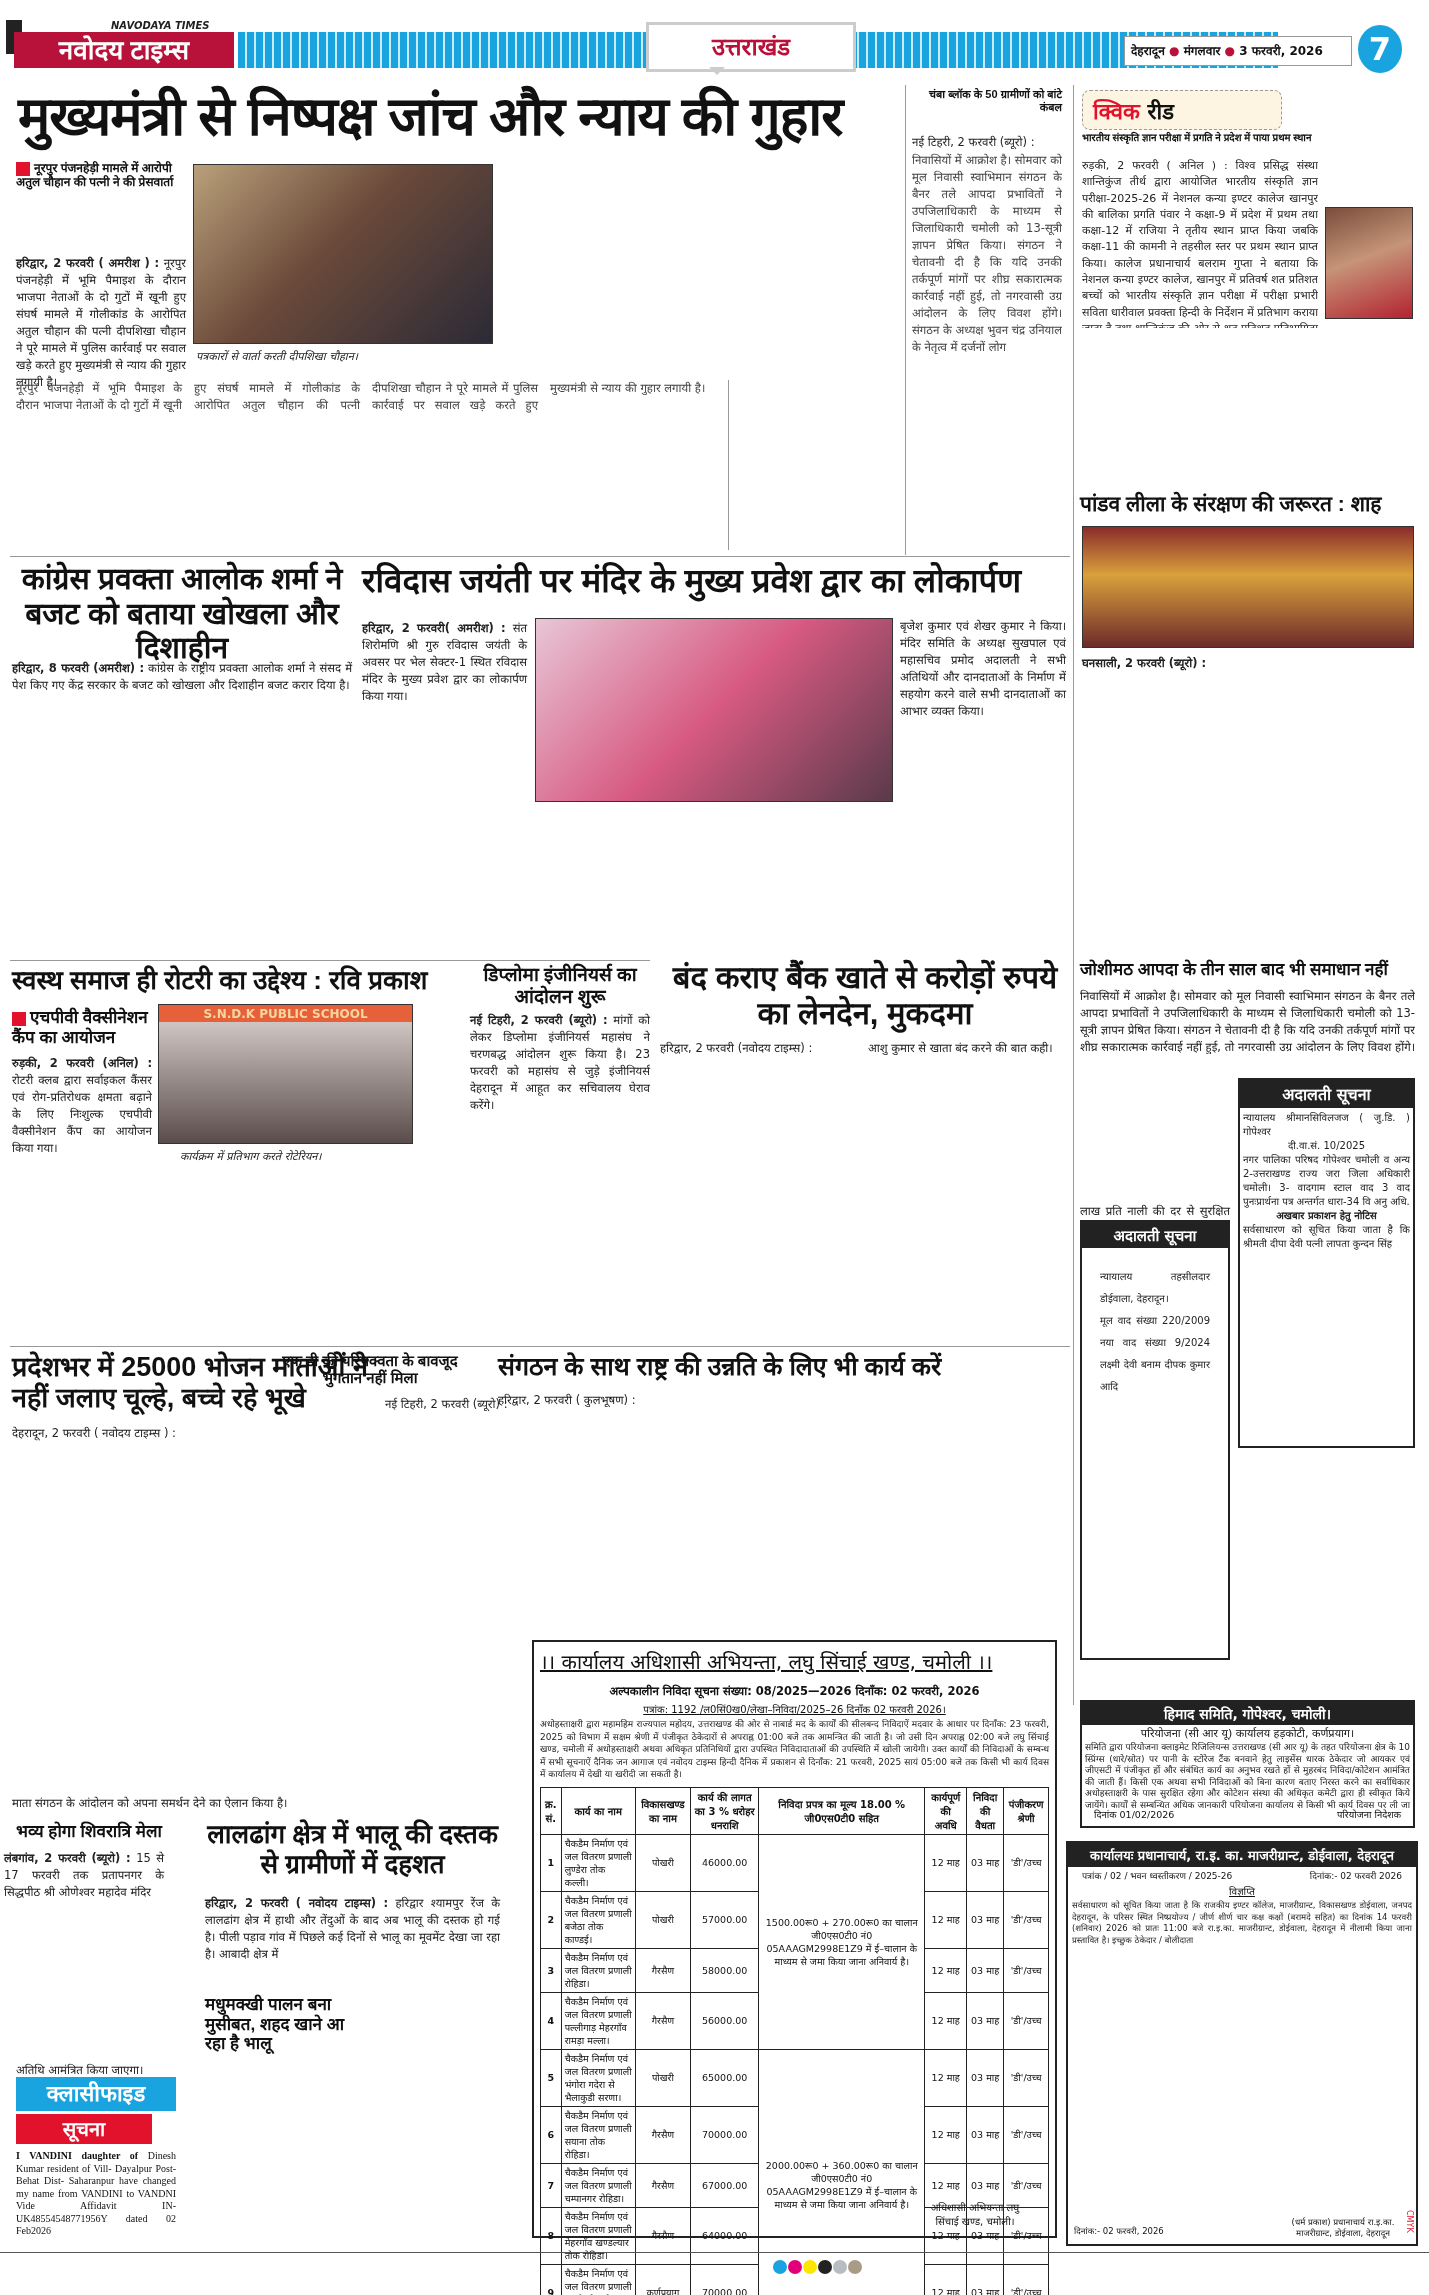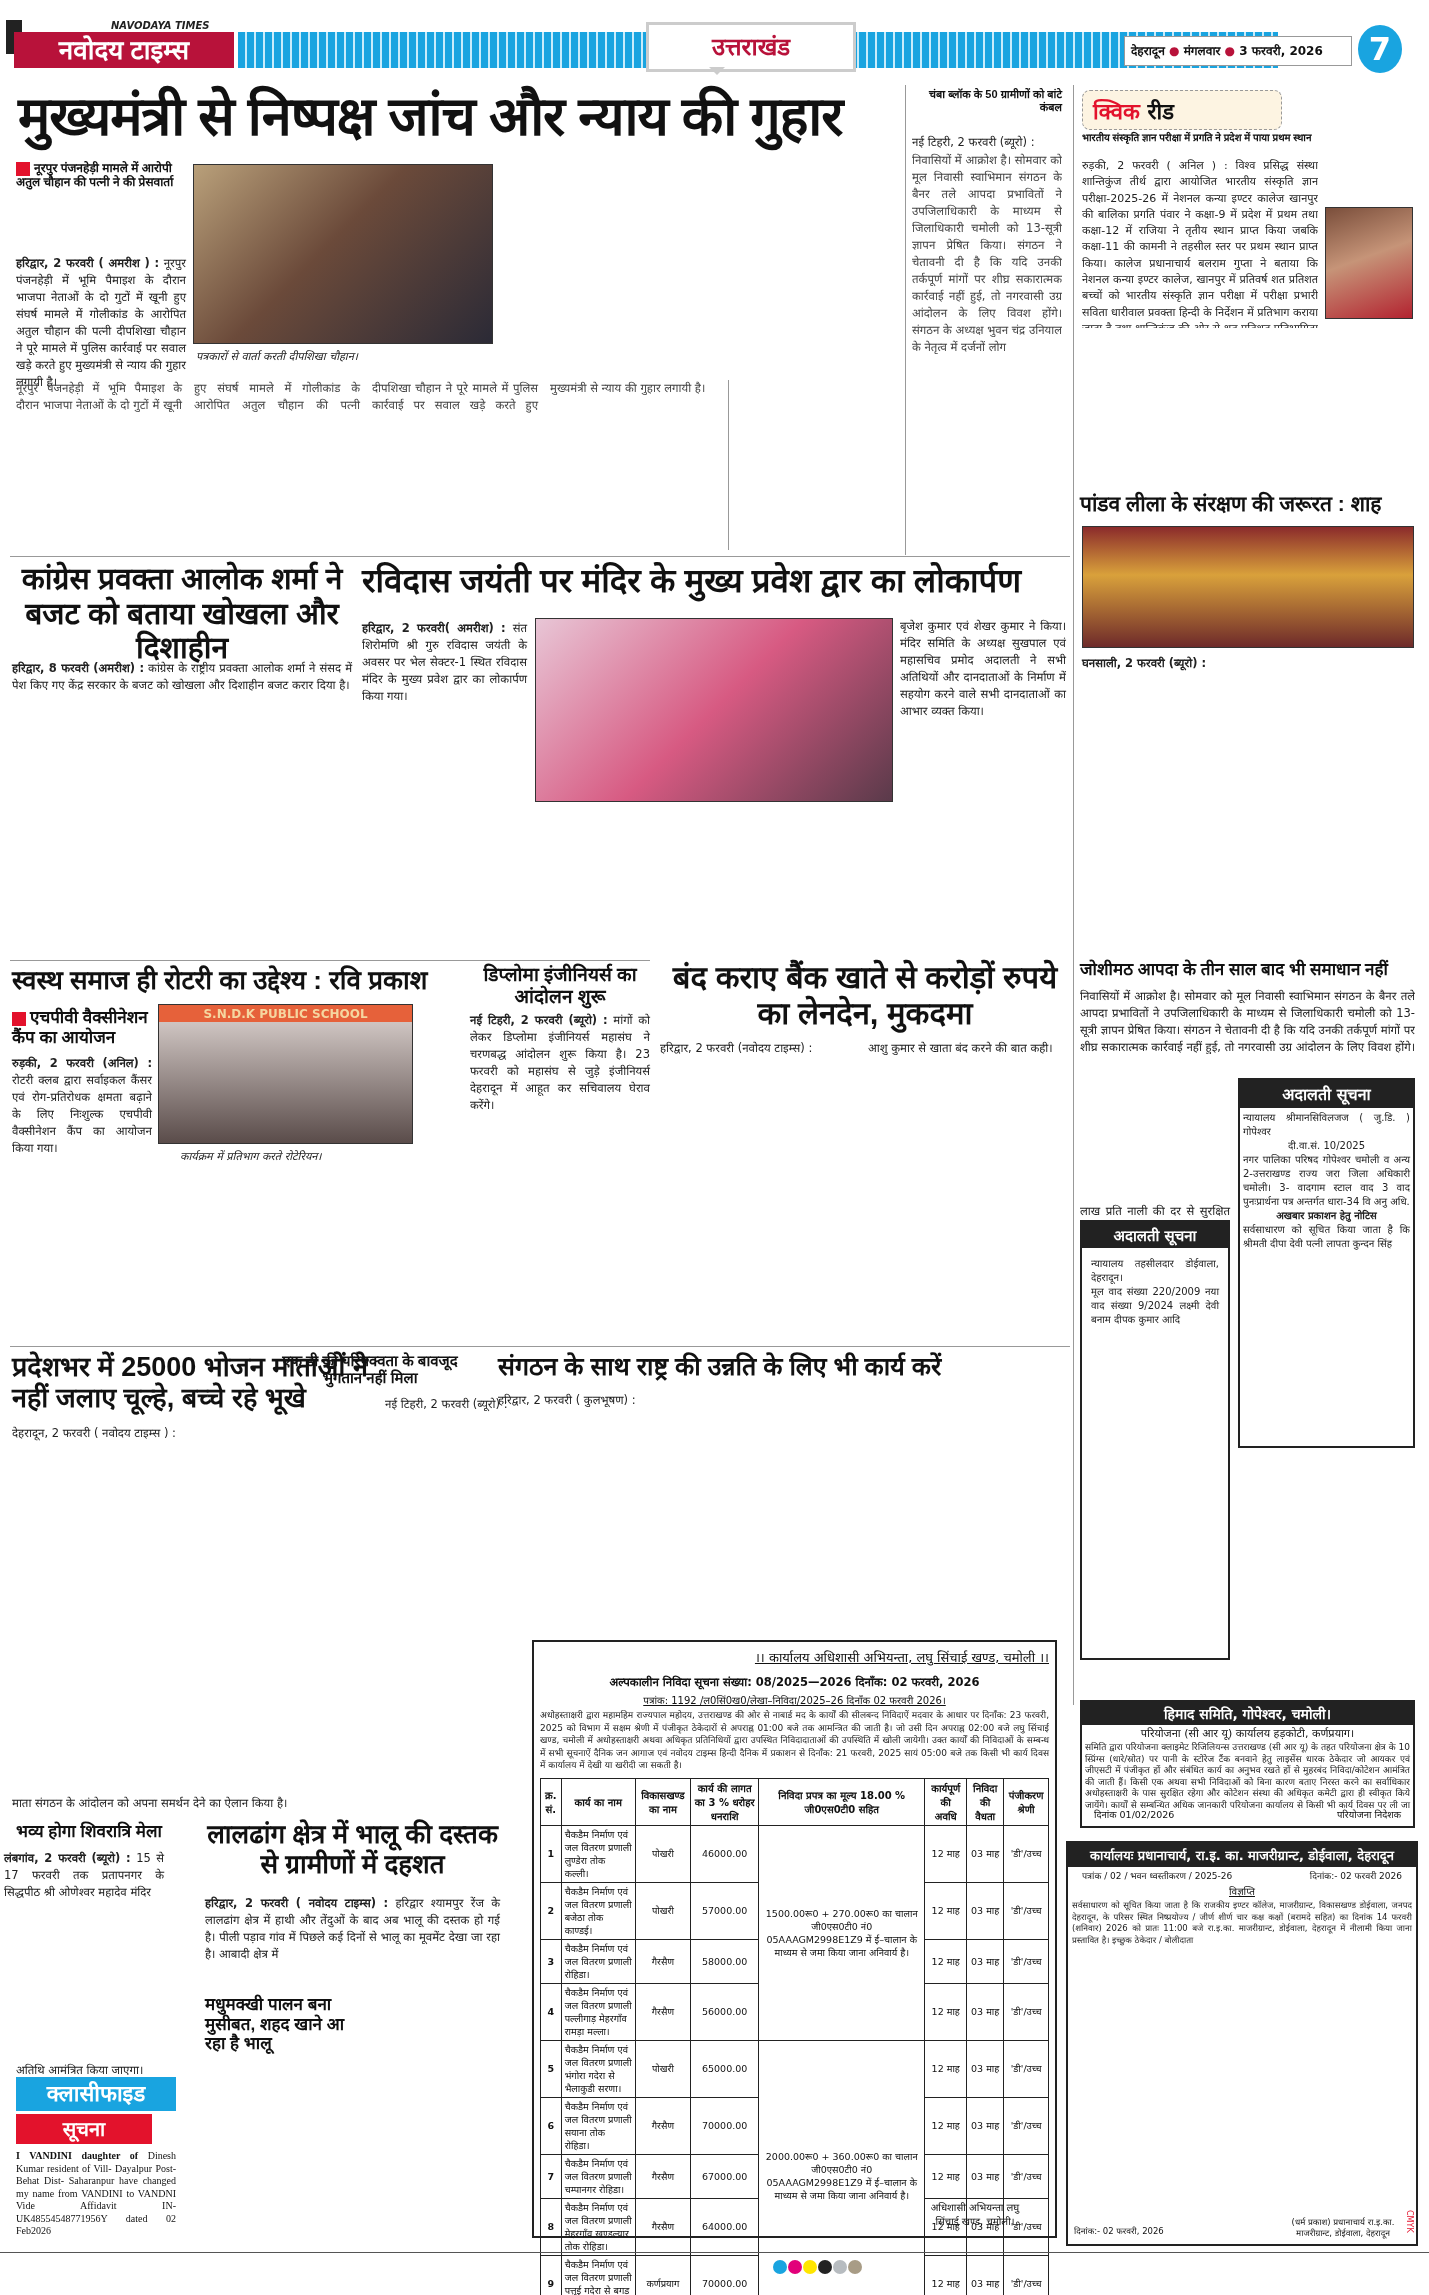--- a/index.html
+++ b/index.html
@@ -116,21 +116,21 @@
     <div>न्यायालय श्रीमानसिविलजज ( जु.डि. ) गोपेश्वर</div>
     <div style="text-align:center">दी.वा.सं. 10/2025</div>
     <div>नगर पालिका परिषद गोपेश्वर चमोली व अन्य 2-उत्तराखण्ड राज्य जरा जिला अधिकारी चमोली। 3- वादगाम स्टाल वाद 3 वाद पुनःप्रार्थना पत्र अन्तर्गत धारा-34 वि अनु अधि.</div>
     <div style="text-align:center;font-weight:bold">अखबार प्रकाशन हेतु नोटिस</div>
     <div>सर्वसाधारण को सूचित किया जाता है कि श्रीमती दीपा देवी पत्नी लापता कुन्दन सिंह</div>
   </div>
 </div>
 
 <div class="abs box" style="left:1080px;top:1220px;width:150px;height:440px">
   <div class="darkbar" style="font-size:15px;padding:3px">अदालती सूचना</div>
-  <div class="txt" style="padding:9px;font-size:10px;line-height:14px">
+  <div class="txt" style="padding:18px;font-size:10px;line-height:22px">
     <div>न्यायालय तहसीलदार डोईवाला, देहरादून।</div>
     <div>मूल वाद संख्या 220/2009 नया वाद संख्या 9/2024 लक्ष्मी देवी बनाम दीपक कुमार आदि</div>
   </div>
 </div>
 
 <div class="hline" style="left:10px;top:1346px;width:1060px"></div>
 <div class="abs hd" style="left:12px;top:1352px;width:360px;font-size:27px">प्रदेशभर में 25000 भोजन माताओं ने नहीं जलाए चूल्हे, बच्चे रहे भूखे</div>
 <div class="abs txt" style="left:12px;top:1425px;width:360px">देहरादून, 2 फरवरी ( नवोदय टाइम्स ) :</div>
 <div class="abs txt" style="left:12px;top:1795px;width:360px">माता संगठन के आंदोलन को अपना समर्थन देने का ऐलान किया है।</div>
 
@@ -148,21 +148,21 @@
 <div class="abs txt" style="left:205px;top:1895px;width:295px"><b>हरिद्वार, 2 फरवरी ( नवोदय टाइम्स) :</b> <span>हरिद्वार श्यामपुर रेंज के लालढांग क्षेत्र में हाथी और तेंदुओं के बाद अब भालू की दस्तक हो गई है। पीली पड़ाव गांव में पिछले कई दिनों से भालू का मूवमेंट देखा जा रहा है। आबादी क्षेत्र में</span></div>
 <div class="abs hd" style="left:205px;top:1995px;width:150px;font-size:17px">मधुमक्खी पालन बना मुसीबत, शहद खाने आ रहा है भालू</div>
 
 <div class="abs" style="left:16px;top:2077px;width:160px;height:34px;background:#19a4e0;color:#fff;font-size:22px;font-weight:bold;text-align:center;line-height:34px">क्लासीफाइड</div>
 <div class="abs" style="left:16px;top:2114px;width:136px;height:30px;background:#e3122c;color:#fff;font-size:20px;font-weight:bold;text-align:center;line-height:30px">सूचना</div>
 <div class="abs" style="left:16px;top:2150px;width:160px;font-family:'Liberation Serif',serif;font-size:10px;line-height:12.5px;text-align:justify">
   <b>I VANDINI daughter of</b> <span>Dinesh Kumar resident of Vill- Dayalpur Post-Behat Dist- Saharanpur have changed my name from VANDINI to VANDNI Vide Affidavit IN-UK48554548771956Y dated 02 Feb2026</span>
 </div>
 
 <div class="abs box" style="left:532px;top:1640px;width:525px;height:598px;padding:6px">
-  <div style="text-align:right;font-size:13px;text-decoration:underline">।। कार्यालय अधिशासी अभियन्ता, लघु सिंचाई खण्ड, चमोली ।।</div>
+  <div style="text-align:left;font-size:20px;text-decoration:underline">।। कार्यालय अधिशासी अभियन्ता, लघु सिंचाई खण्ड, चमोली ।।</div>
   <div style="text-align:center;font-size:11.5px;font-weight:bold;margin-top:8px">अल्पकालीन निविदा सूचना संख्या: 08/2025—2026   दिनाँक: 02 फरवरी, 2026</div>
   <div style="text-align:center;font-size:10px;font-weight:normal;text-decoration:underline;margin-top:4px">पत्रांक: 1192 /ल0सिं0ख0/लेखा–निविदा/2025–26  दिनाँक 02 फरवरी 2026।</div>
   <div class="txt" style="font-size:9px;line-height:12.5px;margin-top:2px">अधोहस्ताक्षरी द्वारा महामहिम राज्यपाल महोदय, उत्तराखण्ड की ओर से नाबार्ड मद के कार्यों की सीलबन्द निविदाऐं मदवार के आधार पर दिनाँक: 23 फरवरी, 2025 को विभाग में सक्षम श्रेणी में पंजीकृत ठेकेदारों से अपराह्न 01:00 बजे तक आमन्त्रित की जाती है। जो उसी दिन अपराह्न 02:00 बजे लघु सिंचाई खण्ड, चमोली में अधोहस्ताक्षरी अथवा अधिकृत प्रतिनिधियों द्वारा उपस्थित निविदादाताओं की उपस्थिति में खोली जायेगी। उक्त कार्यों की निविदाओं के सम्बन्ध में सभी सूचनाऐं दैनिक जन आगाज एवं नवोदय टाइम्स हिन्दी दैनिक में प्रकाशन से दिनाँक: 21 फरवरी, 2025 सायं 05:00 बजे तक किसी भी कार्य दिवस में कार्यालय में देखी या खरीदी जा सकती है।</div>
   <table class="tender" style="margin-top:6px">
     <thead>
         <tr id="thead-row">
           <th>क्र. सं.</th>
           <th>कार्य का नाम</th>
           <th>विकासखण्ड का नाम</th>
           <th>कार्य की लागत का 3 % धरोहर धनराशि</th>

